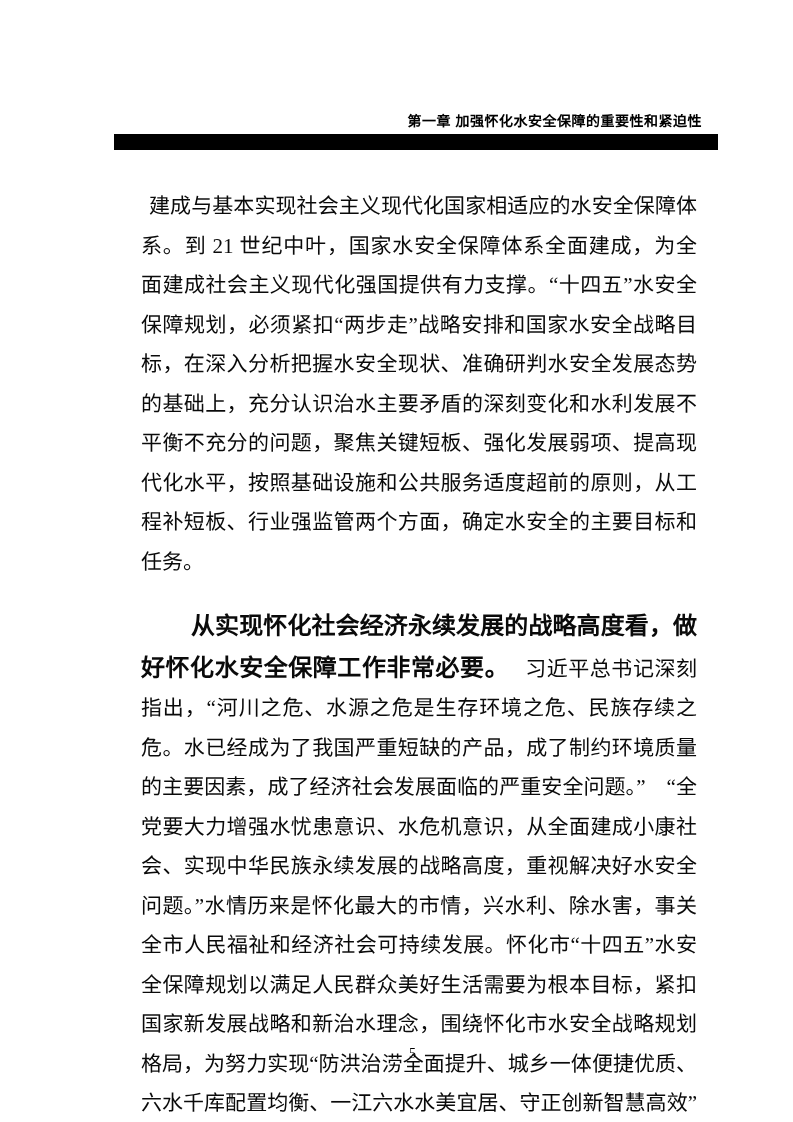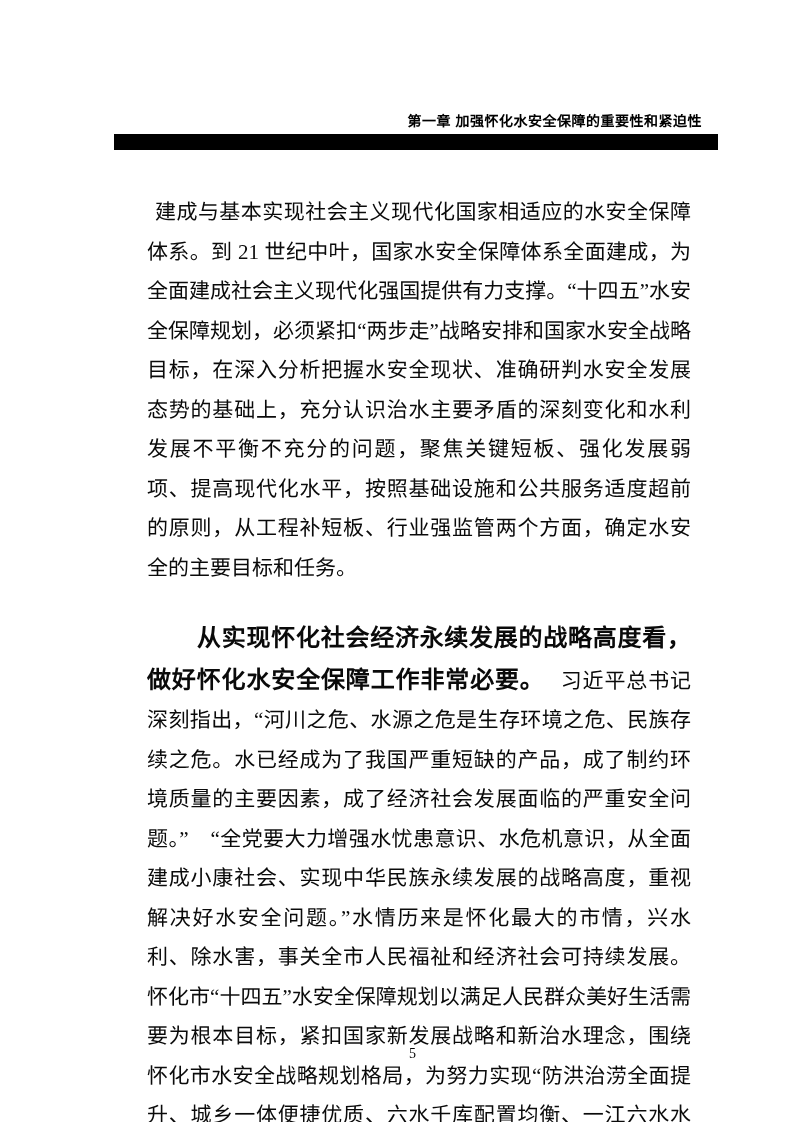--- a/index.html
+++ b/index.html
@@ -39,21 +39,21 @@
     position: absolute;
     top: 147px;
     left: 101px;
     width: 604px;
     font-size: 21px;
     line-height: 39.5px;
     text-align: justify;
     text-justify: inter-ideograph;
     color: #0a0a0a;
   }
-  .para { margin: 14px; }
+  .para { margin: 8px; }
   .para.indented { text-indent: 2em; }
   .seg-bold {
     font-weight: 700;
     font-family: "Liberation Sans", "DejaVu Sans", sans-serif;
     font-size: 24px;
   }
   .page-number {
     position: absolute;
     top: 1022px;
     left: 0;

